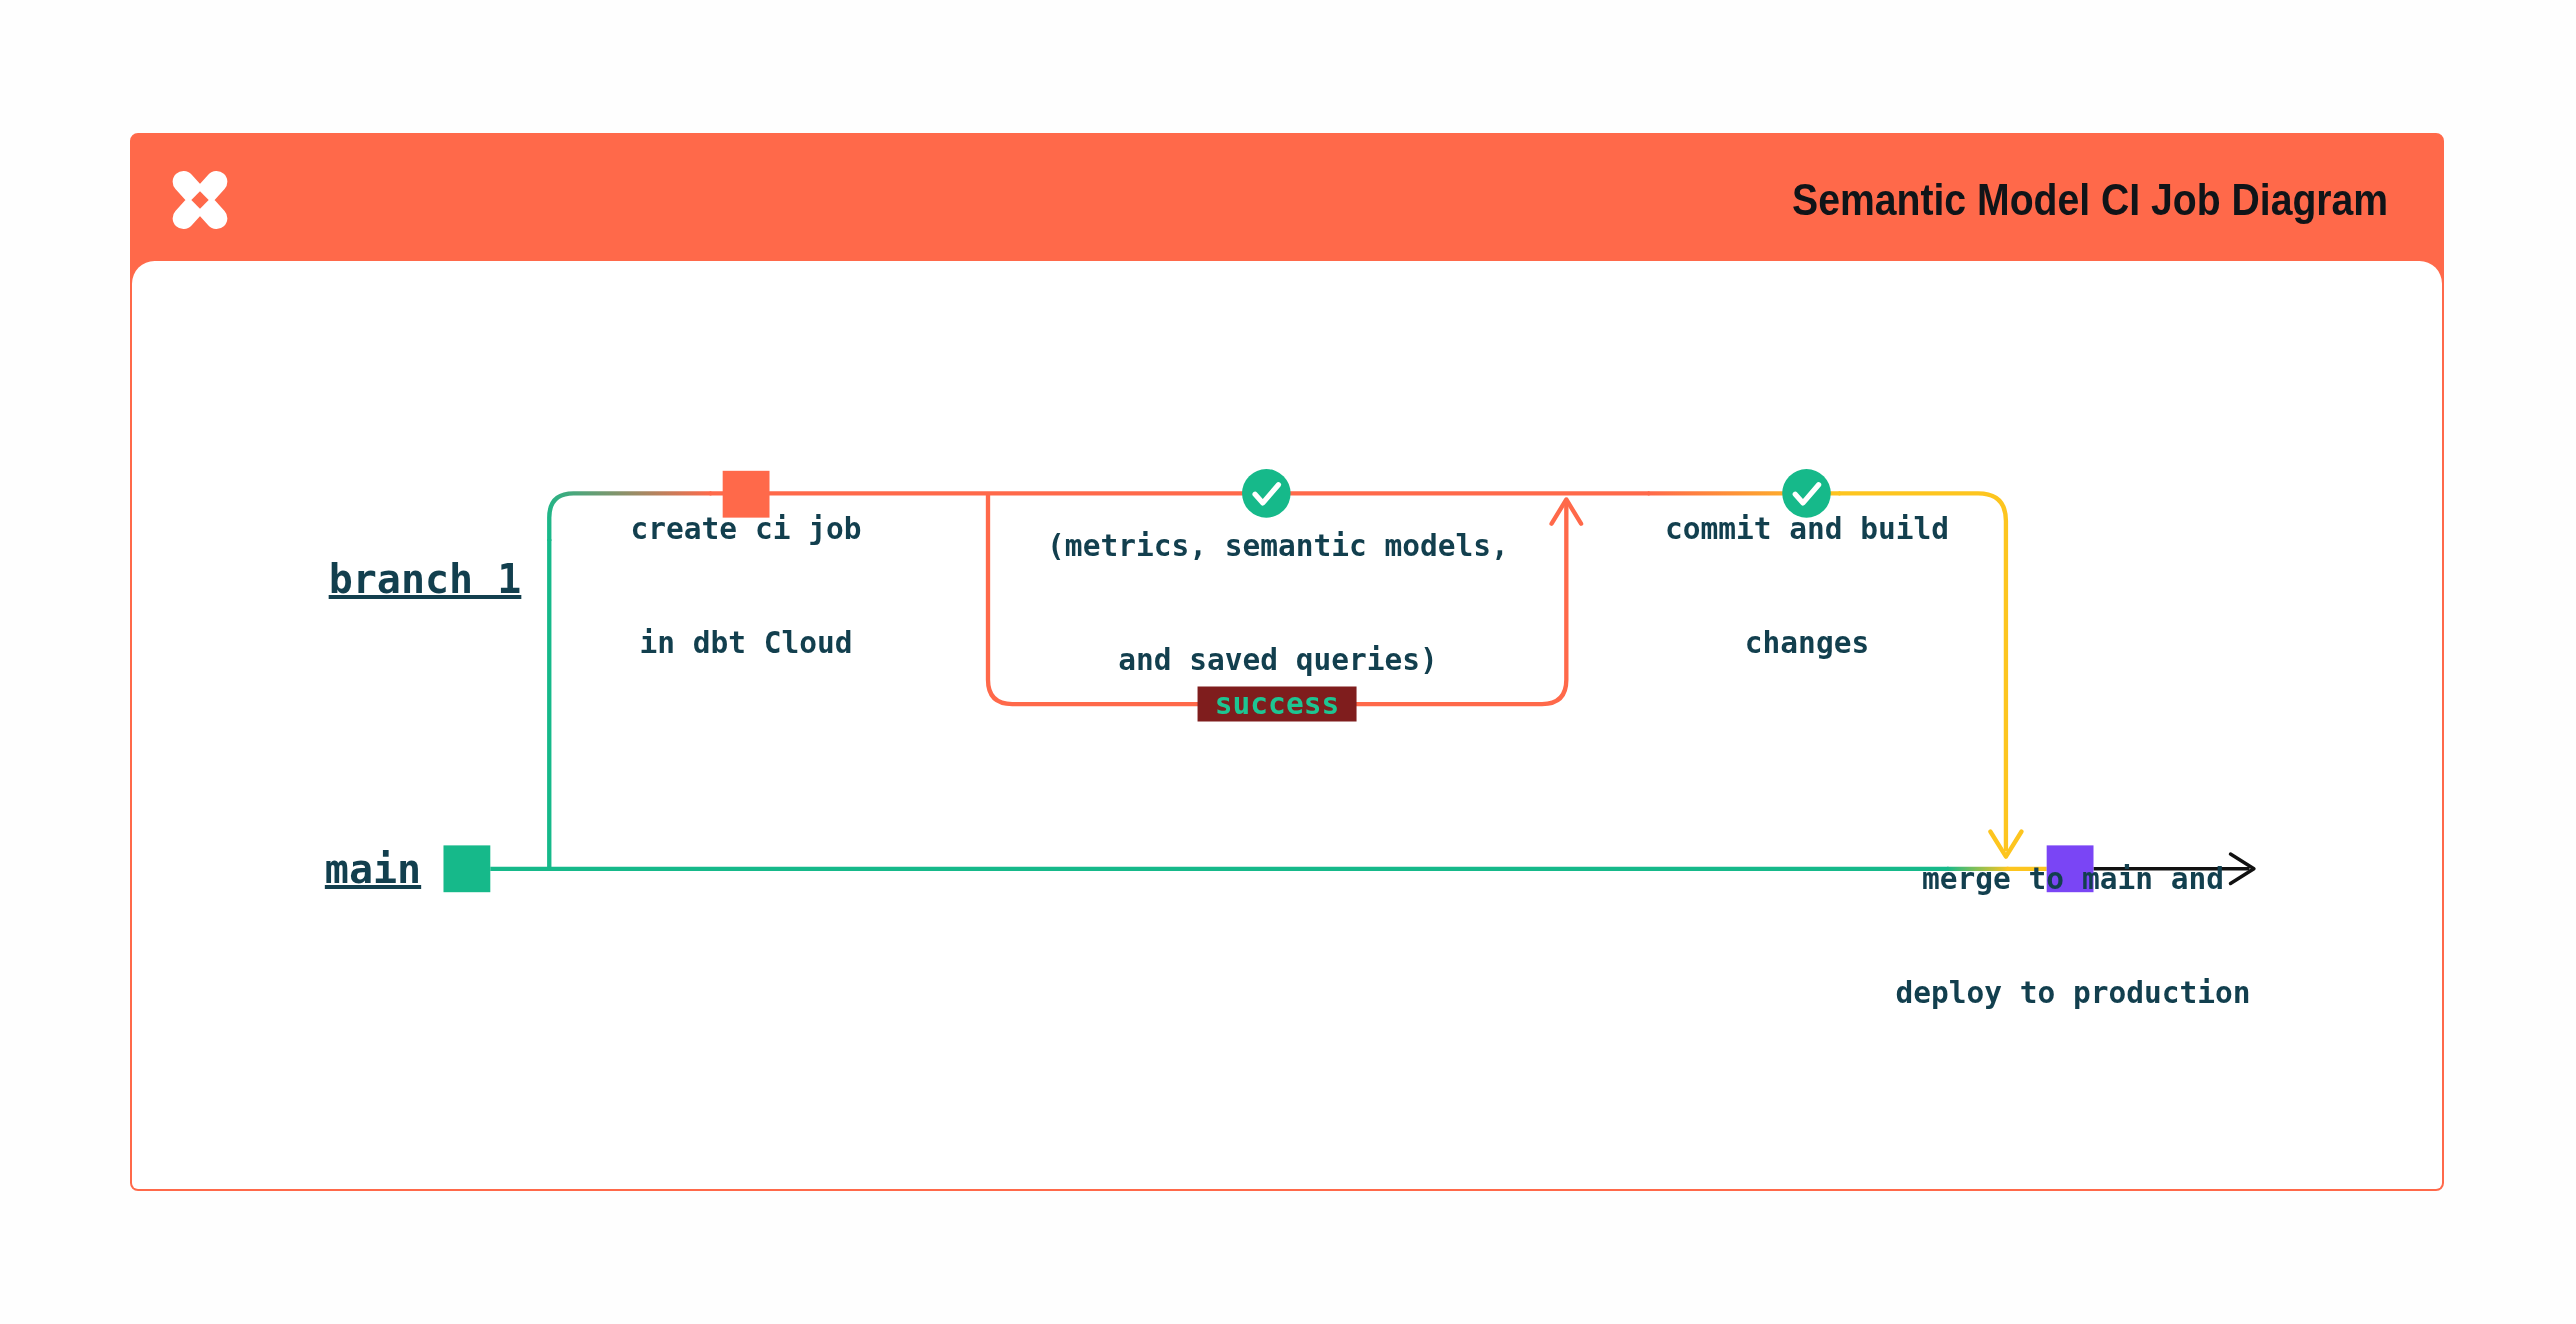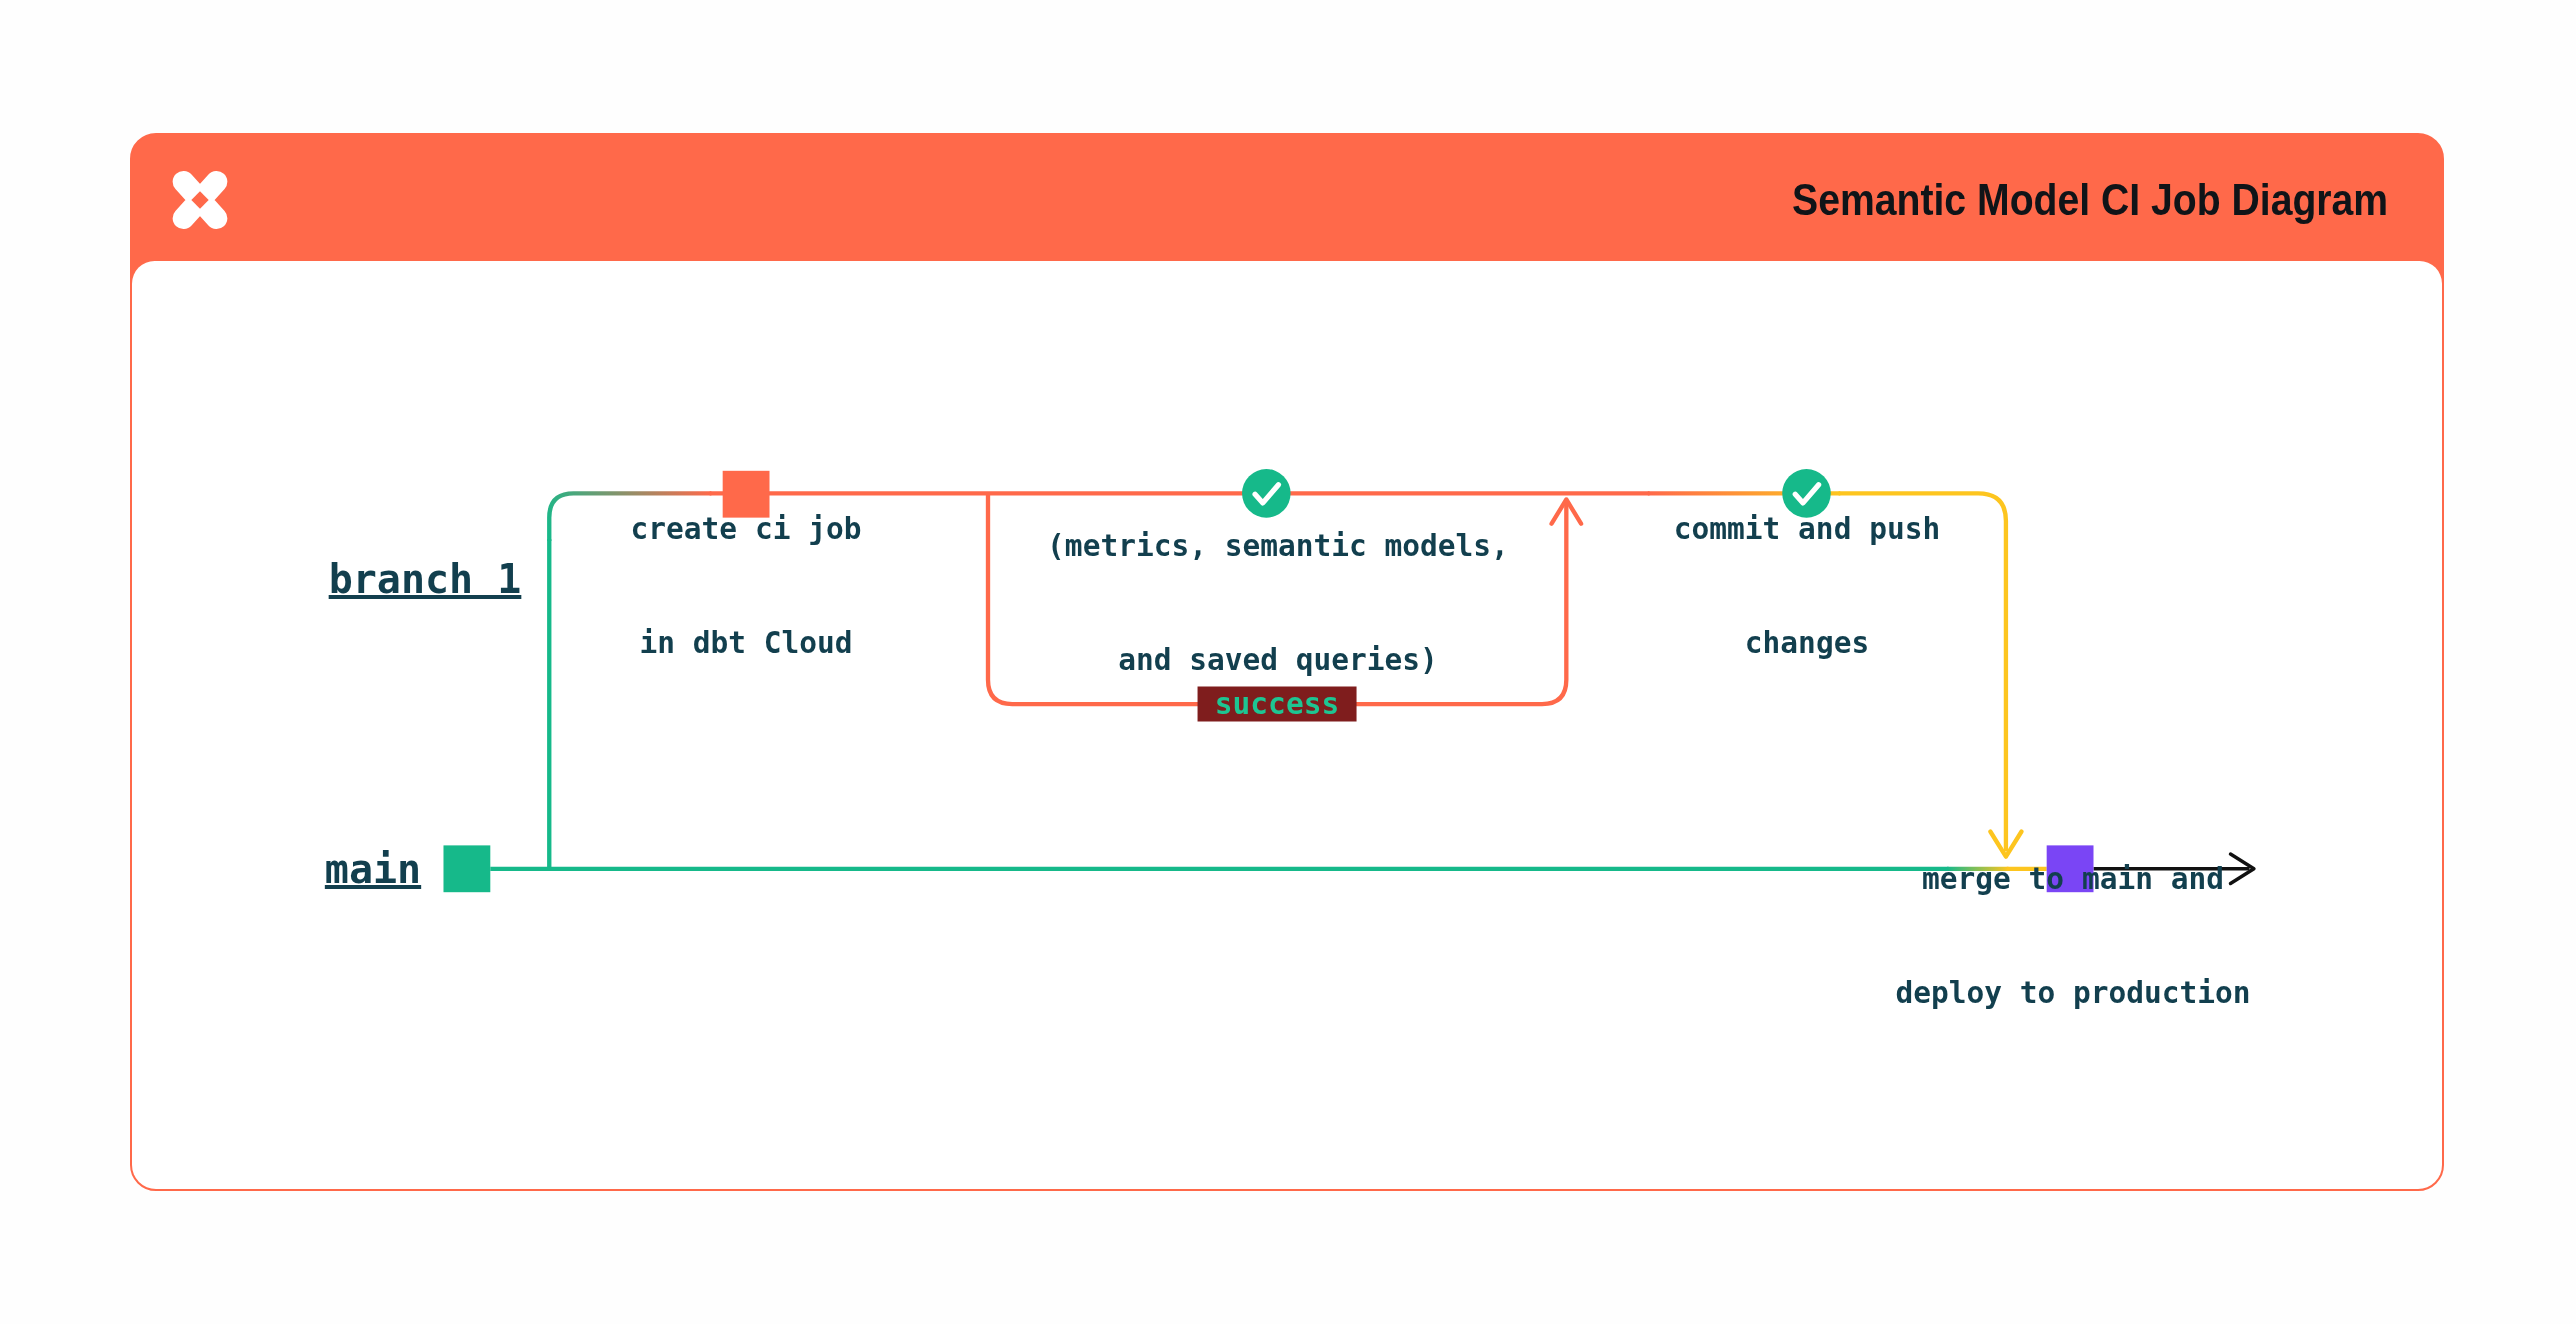--- a/index.html
+++ b/index.html
@@ -11,21 +11,21 @@
     background:#fefefe;
     overflow:hidden;
   }
 
   
   .card {
     position:absolute; left:130px; top:133px;
     width:2314px; height:1058px;
     box-sizing:border-box;
     border:2.6px solid #ff694a;
-    border-radius:26px;
+    border-radius:8px;
     background:#ff694a;
     overflow:hidden;
     display:flex; flex-direction:column;
   }
   .card-header {
     height:149px; flex:none;
     background:#ff694a;
     display:flex; align-items:center; justify-content:space-between;
     padding:0 54px 19px 35px;
     box-sizing:border-box;
@@ -148,21 +148,21 @@
     </div>
 
     <div class="txt" style="left:1278px; top:603px;">
       <span class="line">(metrics, semantic models,</span>
       <span class="line">and saved queries)</span>
     </div>
 
     <div class="txt txt-success" style="left:1277px; top:704px;">success</div>
 
     <div class="txt" style="left:1807px; top:586px;">
-      <span class="line">commit and push</span>
+      <span class="line">commit and build</span>
       <span class="line">changes</span>
     </div>
 
     <div class="txt" style="left:2073px; top:936px;">
       <span class="line">merge to main and</span>
       <span class="line">deploy to production</span>
     </div>
   </div>
 
 </div>

